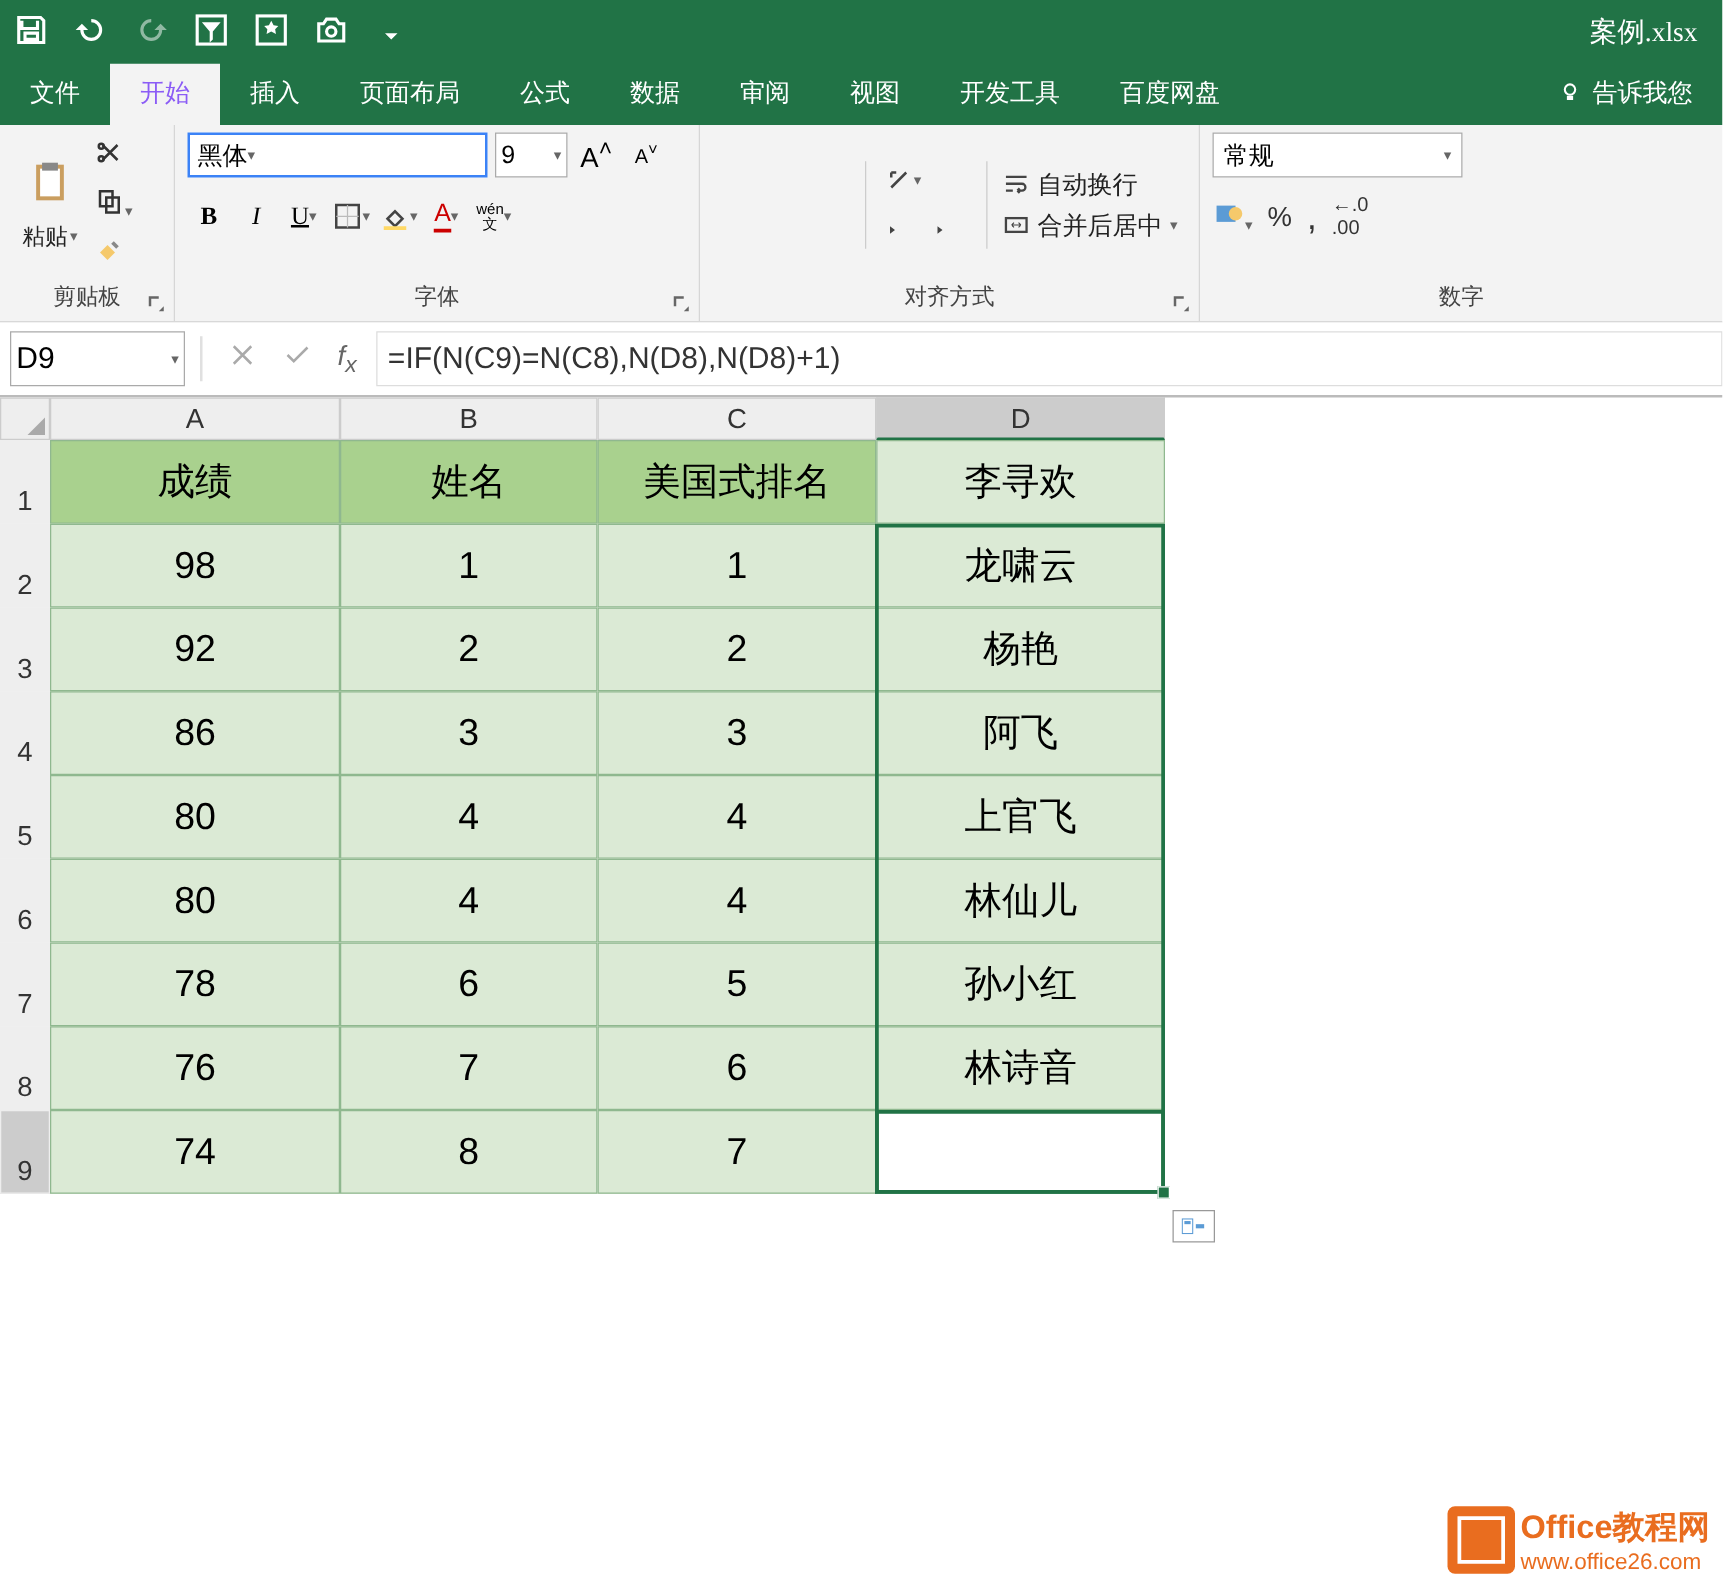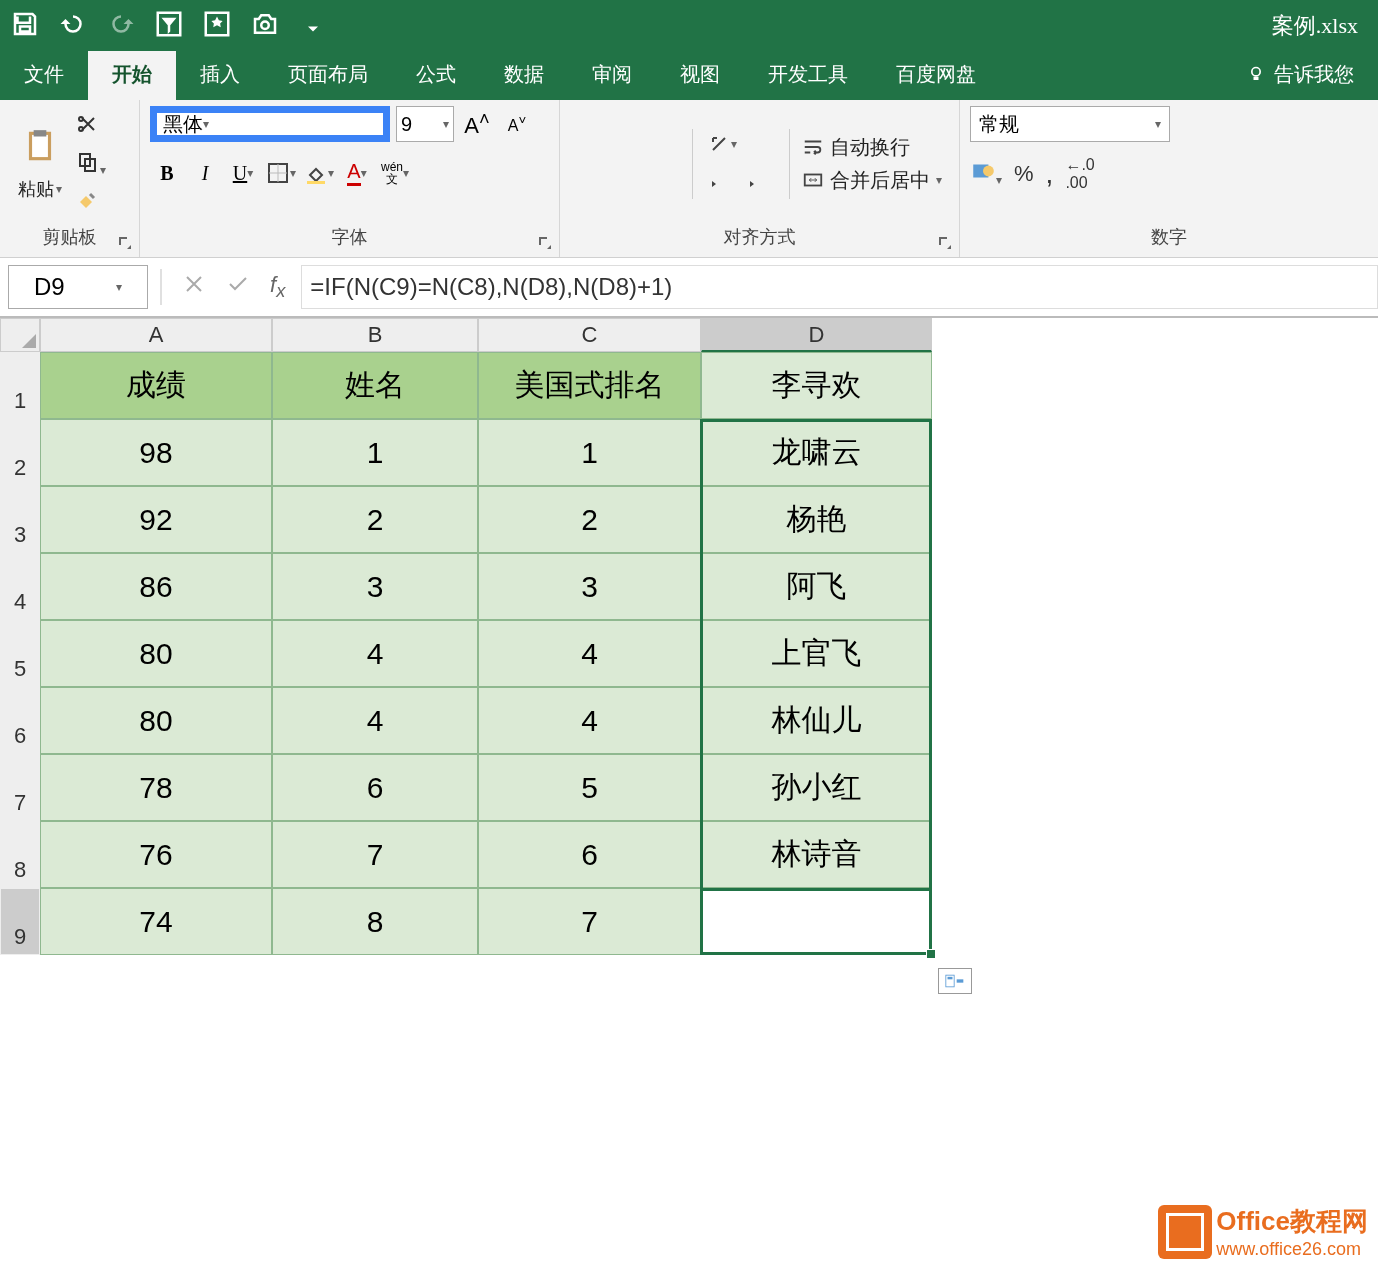--- a/index.html
+++ b/index.html
@@ -7,38 +7,38 @@
 
 
 .titlebar { background: #217346; height: 52px; display: flex; align-items: center; padding: 0 10px; color: #fff; }
 .titlebar .qat { display: flex; gap: 18px; align-items: center; }
 .titlebar .qat svg { width: 30px; height: 30px; fill: #fff; }
 .titlebar .filename { margin-left: auto; font-size: 22px; padding-right: 10px; font-family: Liberation Serif, serif; }
 
 
 .tabbar { background: #217346; height: 48px; display: flex; align-items: flex-end; color: #fff; font-size: 20px; }
 .tab { padding: 10px 24px 12px 24px; cursor: pointer; }
-.tab.active { background: #f3f3f3; color: #14532d; font-weight: bold; }
+.tab.active { background: #f3f3f3; color: #8b5cf6; }
 .tab.help { margin-left: auto; display: flex; align-items: center; gap: 8px; }
 
 
 .ribbon { background: #f3f3f3; border-bottom: 1px solid #d0d0d0; height: 158px; display: flex; }
 .group { border-right: 1px solid #d6d6d6; padding: 6px 10px 2px 10px; display: flex; flex-direction: column; position: relative; }
 .group .body { flex: 1; display: flex; align-items: center; gap: 6px; }
 .group .label { font-size: 18px; color: #444; text-align: center; padding: 4px 0 6px 0; }
 .dlg-launch { position: absolute; right: 6px; bottom: 6px; width: 16px; height: 16px; }
 .dlg-launch svg { width: 16px; height: 16px; fill: #666; }
 
 .clip-big { width: 60px; height: 80px; display: flex; flex-direction: column; align-items: center; justify-content: center; gap: 12px; }
 .paste-label { font-size: 18px; color: #222; display: flex; align-items: center; gap: 2px; }
 .mini-col { display: flex; flex-direction: column; gap: 10px; }
 .mini-col svg { width: 24px; height: 24px; }
 
 .font-row { display: flex; gap: 6px; align-items: center; }
-.font-select { width: 240px; height: 36px; border: 7px solid #3b82f6; background: #fff; font-size: 20px; padding: 2px 6px; display: flex; align-items: center; justify-content: flex-start; }
+.font-select { width: 240px; height: 36px; border: 2px solid #3b82f6; background: #fff; font-size: 20px; padding: 2px 6px; display: flex; align-items: center; justify-content: flex-start; }
 .size-select { width: 58px; height: 36px; border: 1px solid #aaa; background: #fff; font-size: 20px; padding: 2px 4px; display: flex; align-items: center; justify-content: space-between; }
 .btn-icon { width: 34px; height: 34px; display: flex; align-items: center; justify-content: center; cursor: pointer; }
 .btn-icon svg { width: 24px; height: 24px; fill: #444; }
 .font-btns { display: flex; gap: 4px; align-items: center; margin-top: 8px; }
 .font-btns .lbl { font-size: 20px; font-family: "Times New Roman"; }
 
 .align-grid { display: grid; grid-template-columns: repeat(3, 34px); grid-template-rows: repeat(2, 34px); gap: 4px; }
 .align-cell { display: flex; align-items: center; justify-content: center; }
 .align-cell svg { width: 24px; height: 24px; fill: #555; }
 
@@ -46,21 +46,21 @@
 .stack { display: flex; flex-direction: column; gap: 6px; }
 .row-btn { display: flex; align-items: center; gap: 6px; font-size: 20px; color: #222; }
 .row-btn svg { width: 22px; height: 22px; fill: #444; }
 
 .numfmt { width: 200px; height: 36px; border: 1px solid #aaa; background: #fff; font-size: 20px; padding: 16px 8px; display: flex; align-items: center; justify-content: space-between; }
 .num-row { display: flex; gap: 12px; align-items: center; margin-top: 8px; font-size: 22px; color: #333; }
 .num-row svg { width: 26px; height: 26px; }
 
 
 .fbar { height: 60px; display: flex; align-items: center; border-bottom: 2px solid #bbb; background: #fff; }
-.namebox { width: 140px; height: 44px; border: 1px solid #aaa; margin: 0 8px; font-size: 24px; display: flex; align-items: center; justify-content: space-between; padding: 0 25px; gap: 12px; }
+.namebox { width: 140px; height: 44px; border: 1px solid #aaa; margin: 0 8px; font-size: 24px; display: flex; align-items: center; justify-content: space-between; padding: 0 4px; gap: 12px; }
 .fbar .sep { width: 2px; height: 36px; background: #e0e0e0; margin: 0 4px; }
 .fbar .btns { display: flex; gap: 20px; padding: 0 16px; }
 .fbar .btns svg { width: 24px; height: 24px; fill: #aaa; }
 .formula { flex: 1; font-size: 24px; color: #333; padding-left: 8px; height: 44px; border: 1px solid #ddd; display: flex; align-items: center; }
 
 
 .sheet { display: flex; }
 .rowhdrs { display: flex; flex-direction: column; }
 .corner { width: 40px; height: 34px; background: #eee; border: 1px solid #ccc; position: relative; }
 .corner::after { content: ""; position: absolute; right: 3px; bottom: 3px; border-left: 14px solid transparent; border-bottom: 14px solid #aaa; }

